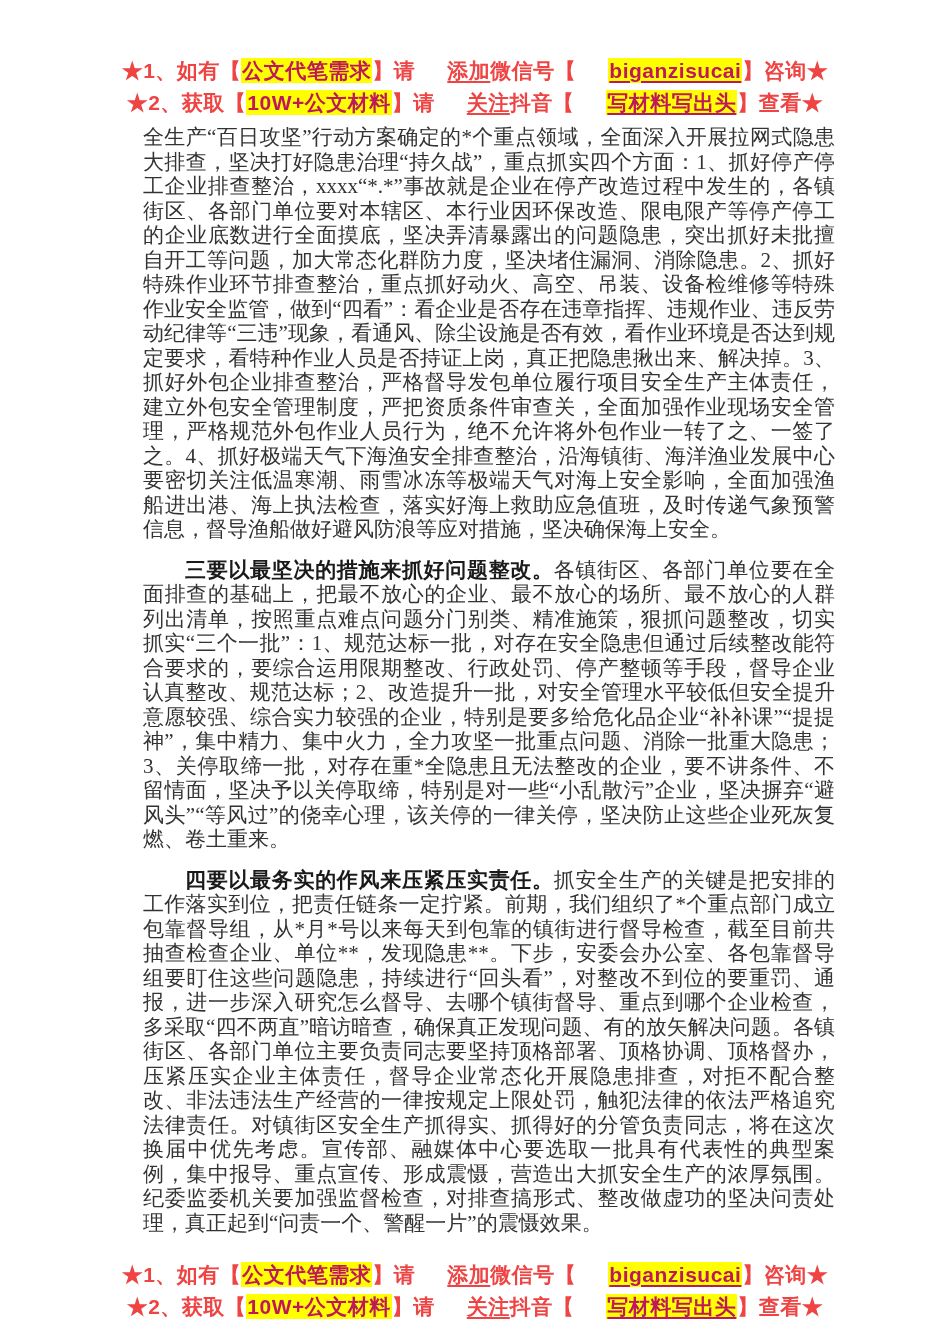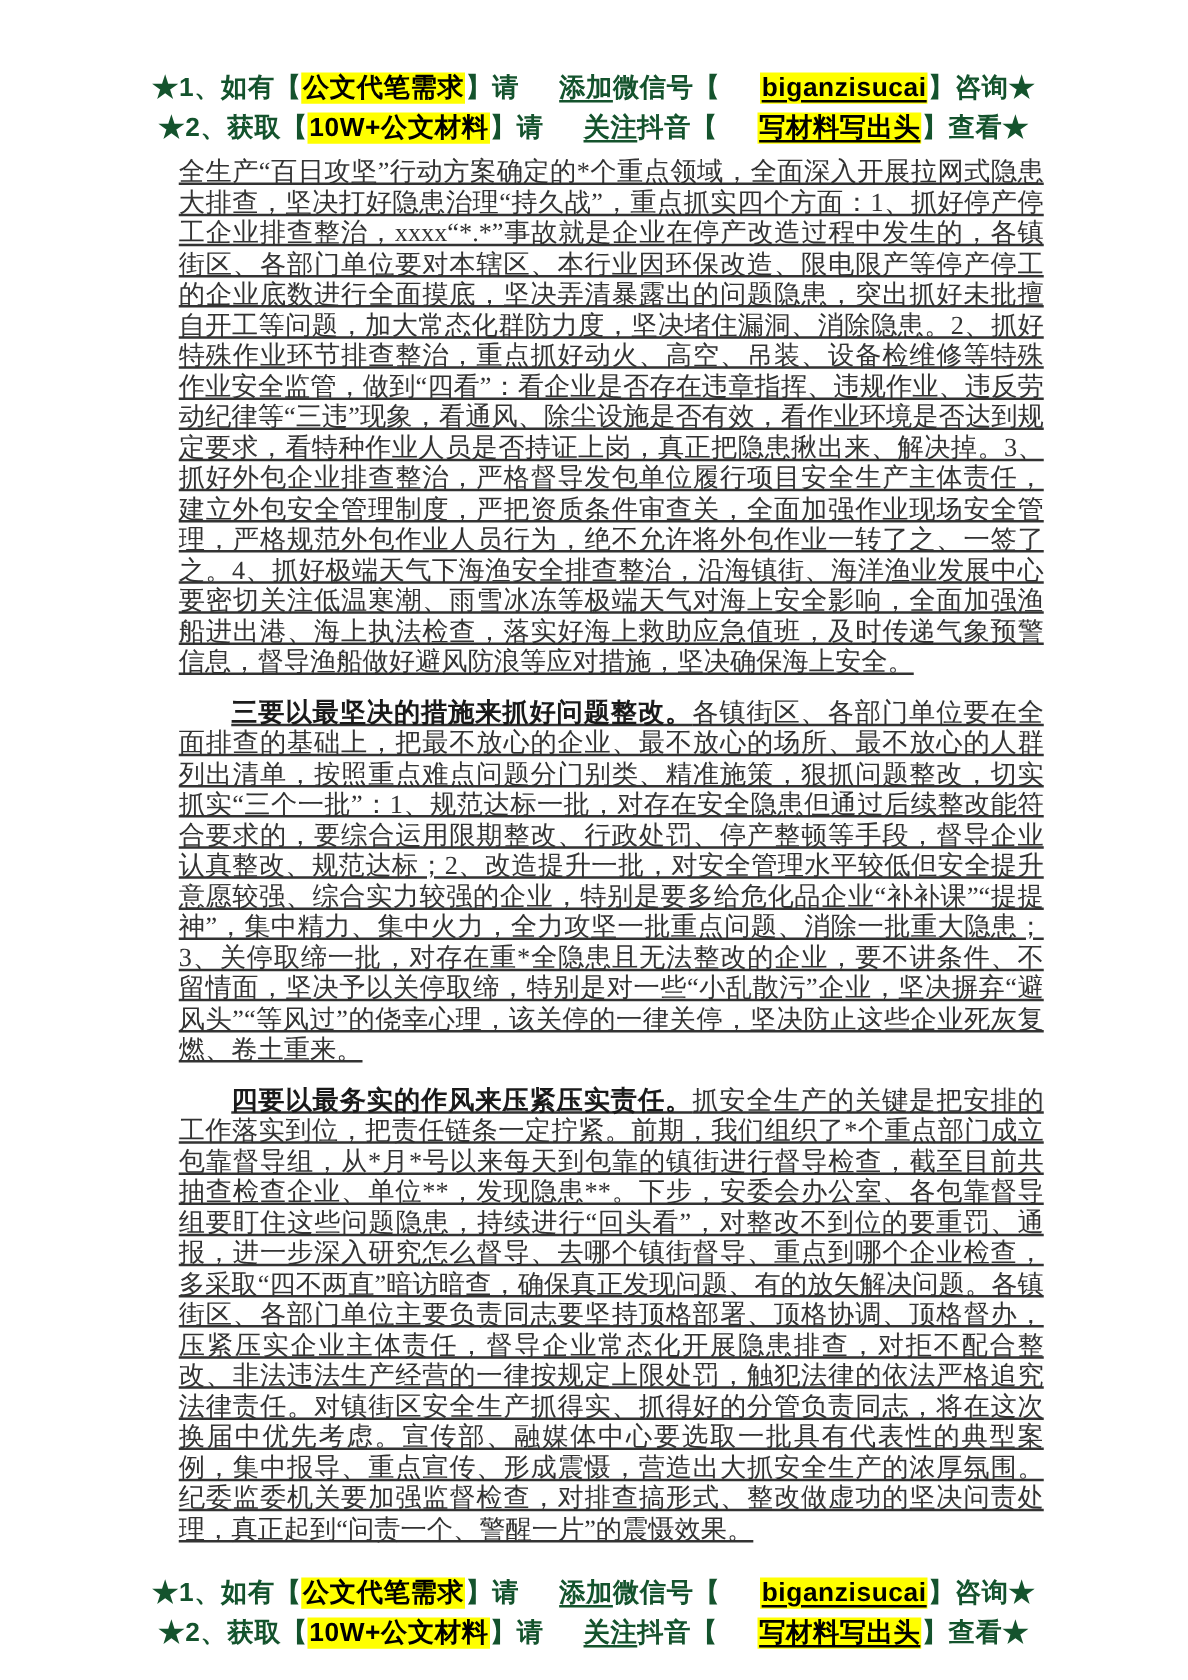--- a/index.html
+++ b/index.html
@@ -16,33 +16,33 @@
     text-align: center;
     font-family: "Liberation Sans", sans-serif;
     font-weight: bold;
     font-size: 21px;
     line-height: 32px;
     color: #000000;
     letter-spacing: 0.5px;
   }
   .banner-top { padding-top: 55px; }
   .banner-bottom { margin-top: 24px; }
-  .bk { color: #14532d; }
+  .bk { color: #ef4444; }
   .u  { text-decoration: underline; text-decoration-thickness: 2px; text-underline-offset: 3px; margin-left: 32px; }
-  .hl { color: #000000; background: #ffff00; padding: 1px 1px; }
+  .hl { color: #be185d; background: #ffff00; padding: 1px 1px; }
   
   .content {
     margin: 6px 115px 0 143px;
     font-family: "Liberation Serif", serif;
     font-size: 21px;
     line-height: 24.5px;
     text-align: justify;
     color: #333333;
   }
-  .para { margin: 0 0 16px 0; text-decoration: underline; }
+  .para { margin: 0 0 16px 0; }
   .para.indent { text-indent: 2em; }
   .lead { font-weight: bold; color: #1a1a1a; margin-top: 32px; }
 </style>
 </head>
 <body>
 
 <div class="page">
 
   <div class="banner banner-top">
     <div class="banner-line">

